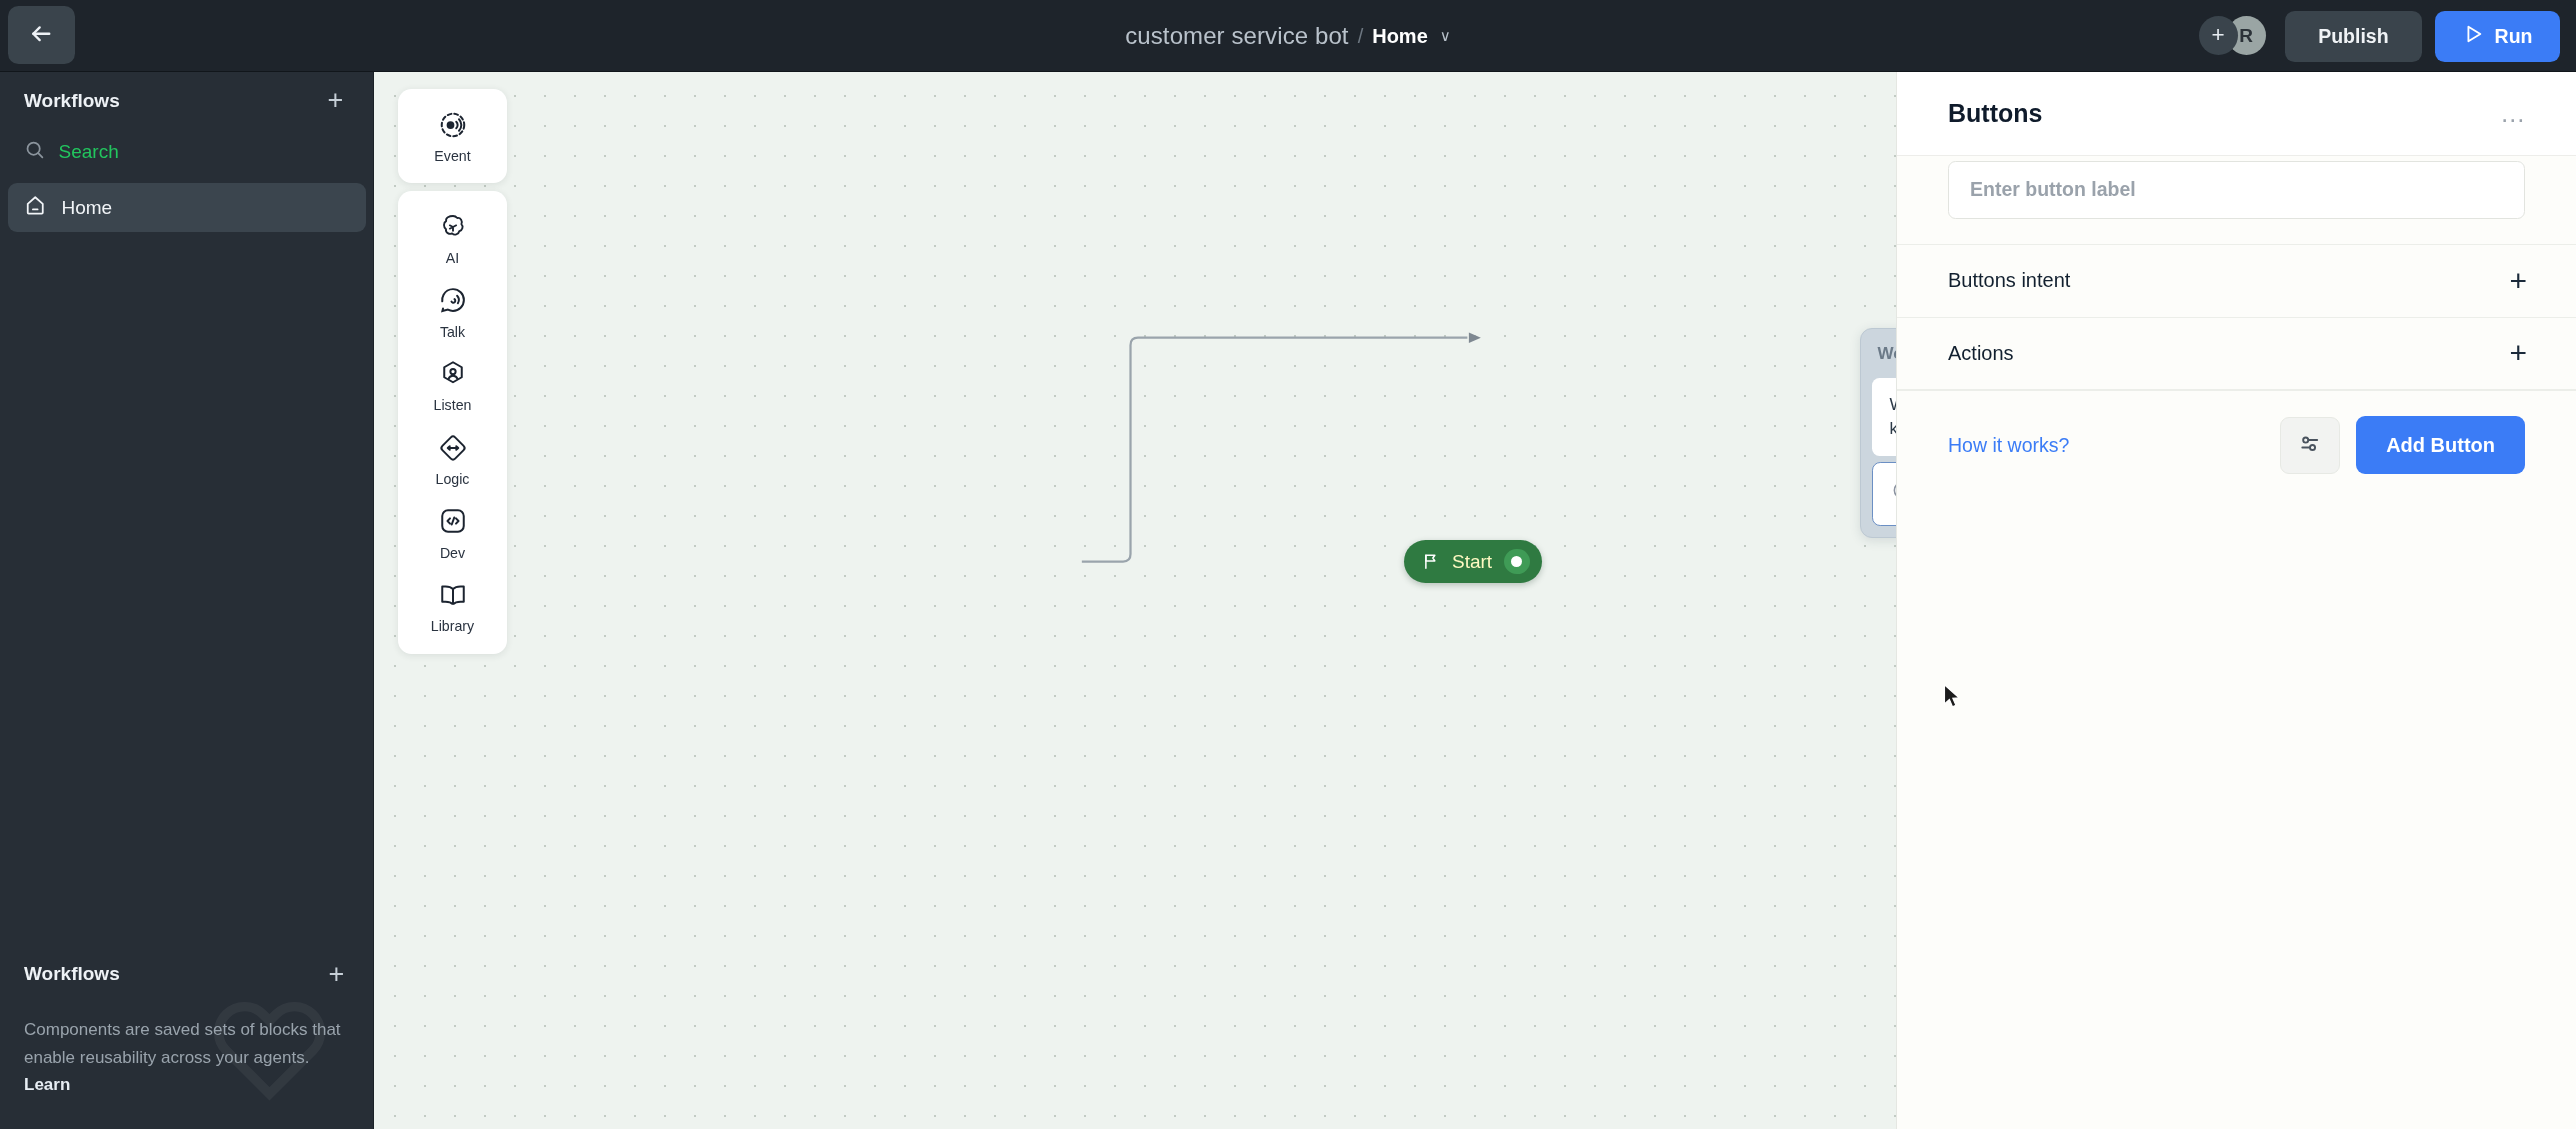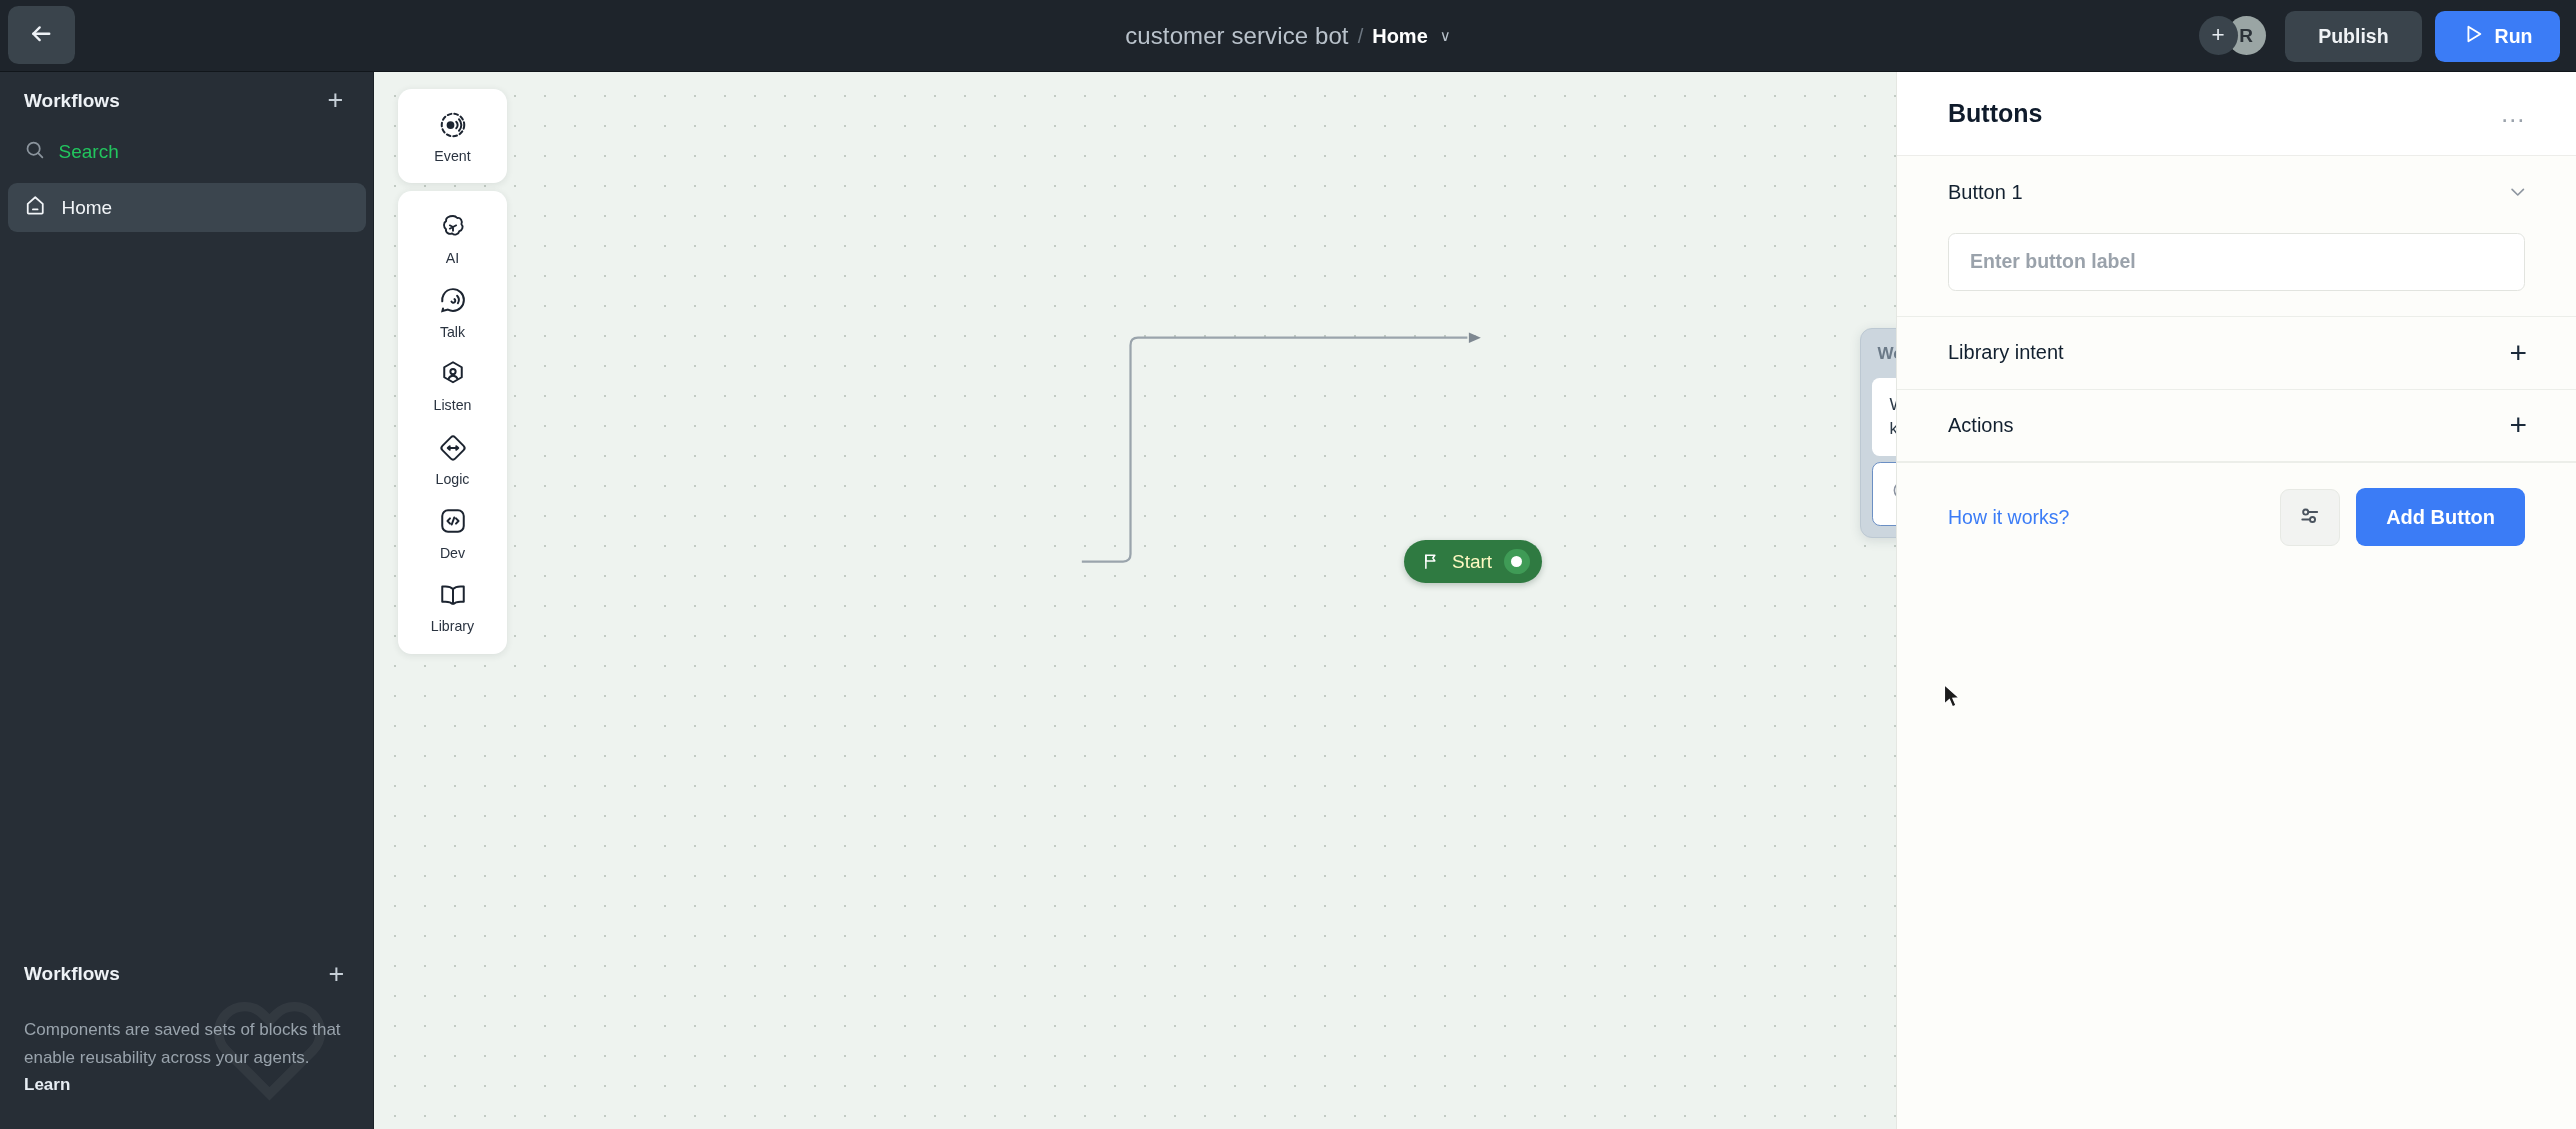--- a/index.html
+++ b/index.html
@@ -445,37 +445,29 @@
       </div>
     </div>
   </div>
 
   <div class="rpanel">
     <div class="rp-head">
       <span class="rp-title">Buttons</span>
       <span class="rp-dots">…</span>
     </div>
 
-    <div class="rp-row">
-      <span class="rp-label">Button 1</span>
-      <span class="rp-caret-down">
-        <svg viewBox="0 0 24 24" fill="none" stroke="#8e96a0" stroke-width="2" stroke-linecap="round" stroke-linejoin="round">
-            <polyline points="5,9 12,16 19,9"></polyline>
-          </svg>
-      </span>
-    </div>
 
     <div class="rp-input-wrap">
       <input class="rp-input" type="text" placeholder="Enter button label" style="">
     </div>
 
     <div class="rp-sep"></div>
 
     <div class="rp-row">
-      <span class="rp-label">Library intent</span>
+      <span class="rp-label">Buttons intent</span>
       <span class="rp-plus">+</span>
     </div>
 
     <div class="rp-sep"></div>
 
     <div class="rp-row">
       <span class="rp-label">Actions</span>
       <span class="rp-plus">+</span>
     </div>
 

